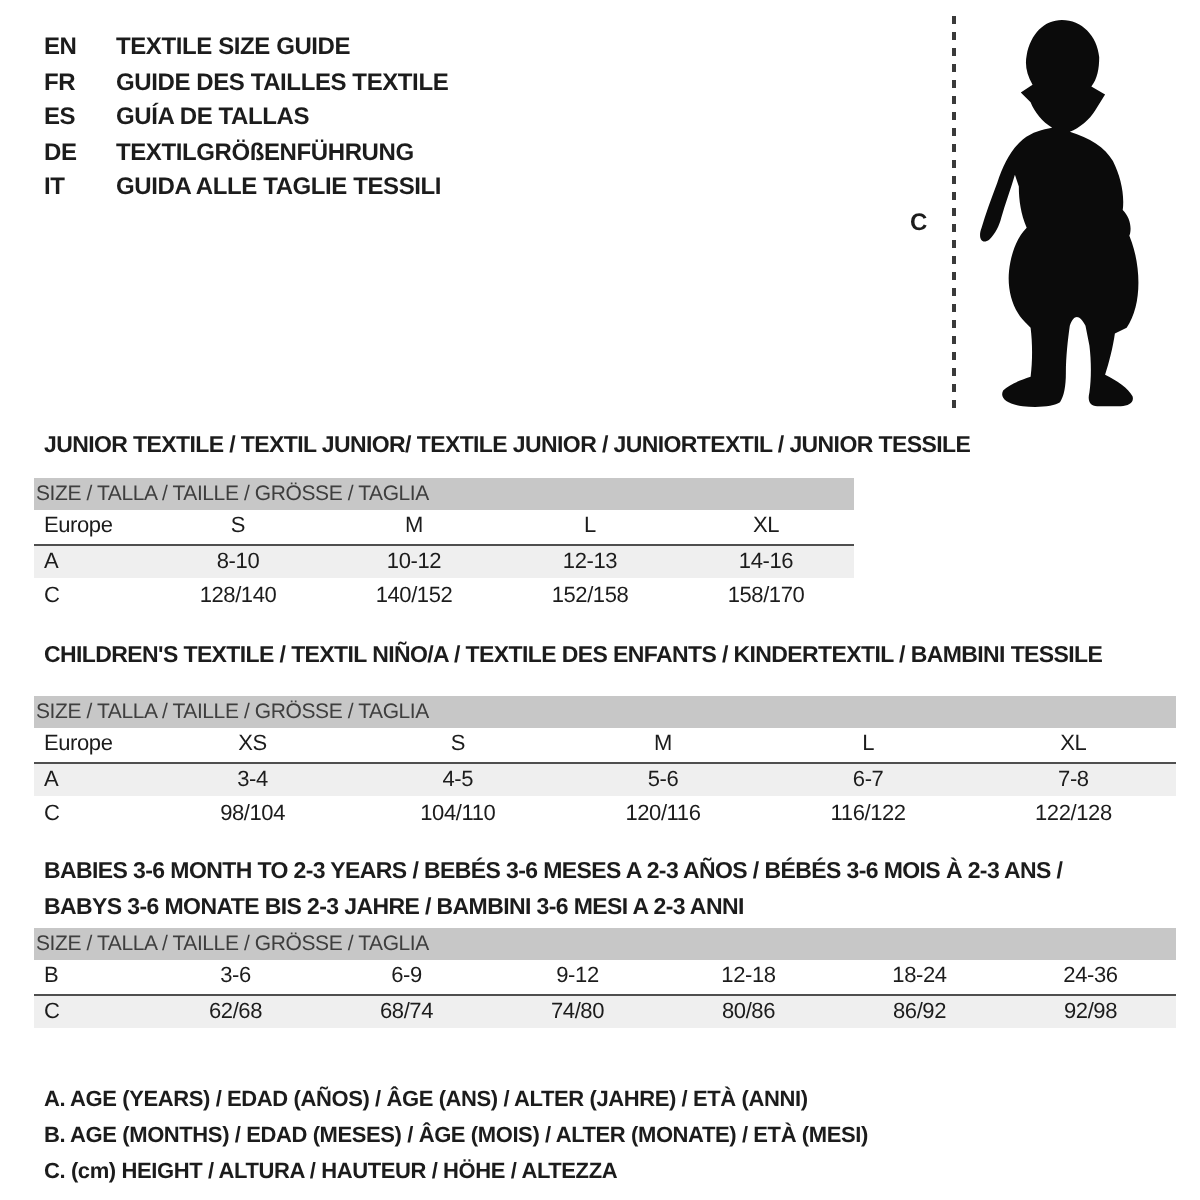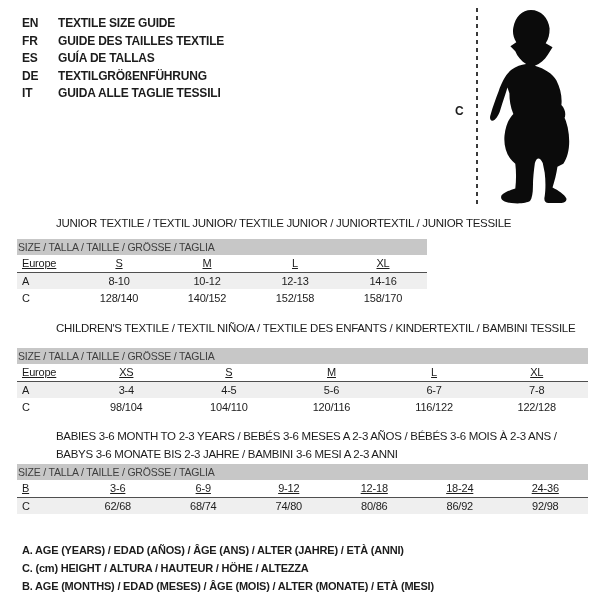--- a/index.html
+++ b/index.html
@@ -12,34 +12,34 @@
   .lang-row { display:flex; line-height:17.5px; font-size:12px; font-weight:700; letter-spacing:-0.2px; }
   .lang-code { width:36px; }
 
   
   .height-line { position:absolute; left:476px; top:8px; width:2px; height:198px;
                  background:repeating-linear-gradient(to bottom,#3a3a3a 0 4px,transparent 4px 8px); }
   .height-marker { position:absolute; left:455px; top:104px; font-size:12px; font-weight:600; }
   .toddler { position:absolute; left:486px; top:9px; width:88px; height:198px; }
 
   
-  .tbl-title { position:absolute; left:22px; font-size:11.5px; font-weight:400; letter-spacing:-0.3px; white-space:nowrap;margin-left:34px; }
+  .tbl-title { position:absolute; left:22px; font-size:11.5px; font-weight:700; letter-spacing:-0.3px; white-space:nowrap; }
   .t1-title { top:217px; }
   .t2-title { top:322px;text-align:center; }
   .t3-title { top:427px; line-height:18px; }
   .size-table { position:absolute; left:17px; border-collapse:collapse; table-layout:fixed; }
   .t1 { top:239px; width:410px; }
   .t2 { top:348px; width:571px; }
   .t3 { top:464px; width:571px; }
   .size-table td { height:17px; font-size:11px; text-align:center; padding:0; letter-spacing:-0.2px; }
   .size-table tr.hdr td { background:#c7c7c7; height:16px; font-size:10.5px; color:#3e3e3e;
                           text-align:left; padding-left:1px; font-weight:400; }
   .size-table td.lbl { text-align:left; padding-left:5px; }
   .size-table col.c-label { width:58px; }
-  tr.divider td { border-bottom:1.5px solid #4f4f4f;text-decoration:underline; }
+  tr.divider td { border-bottom:1.5px solid #4f4f4f; }
   tr.alt td { background:#efefef; }
 
   
   .legend { position:absolute; left:22px; top:541px; font-size:11px; font-weight:700;
             letter-spacing:-0.2px; line-height:18px; }
 </style>
 </head>
 <body>
 
 <div class="page">
@@ -185,17 +185,17 @@
       <td>74/80</td>
       <td>80/86</td>
       <td>86/92</td>
       <td>92/98</td>
     </tr>
   </tbody>
     </table>
 
   <div class="legend">
     <div>A. AGE (YEARS) / EDAD (AÑOS) / ÂGE (ANS) / ALTER (JAHRE) / ETÀ (ANNI)</div>
+    <div>B. AGE (MONTHS) / EDAD (MESES) / ÂGE (MOIS) / ALTER (MONATE) / ETÀ (MESI)</div>
     <div>C. (cm) HEIGHT / ALTURA / HAUTEUR / HÖHE / ALTEZZA</div>
-    <div>B. AGE (MONTHS) / EDAD (MESES) / ÂGE (MOIS) / ALTER (MONATE) / ETÀ (MESI)</div>
   </div>
 
 </div>
 
 </body></html>

